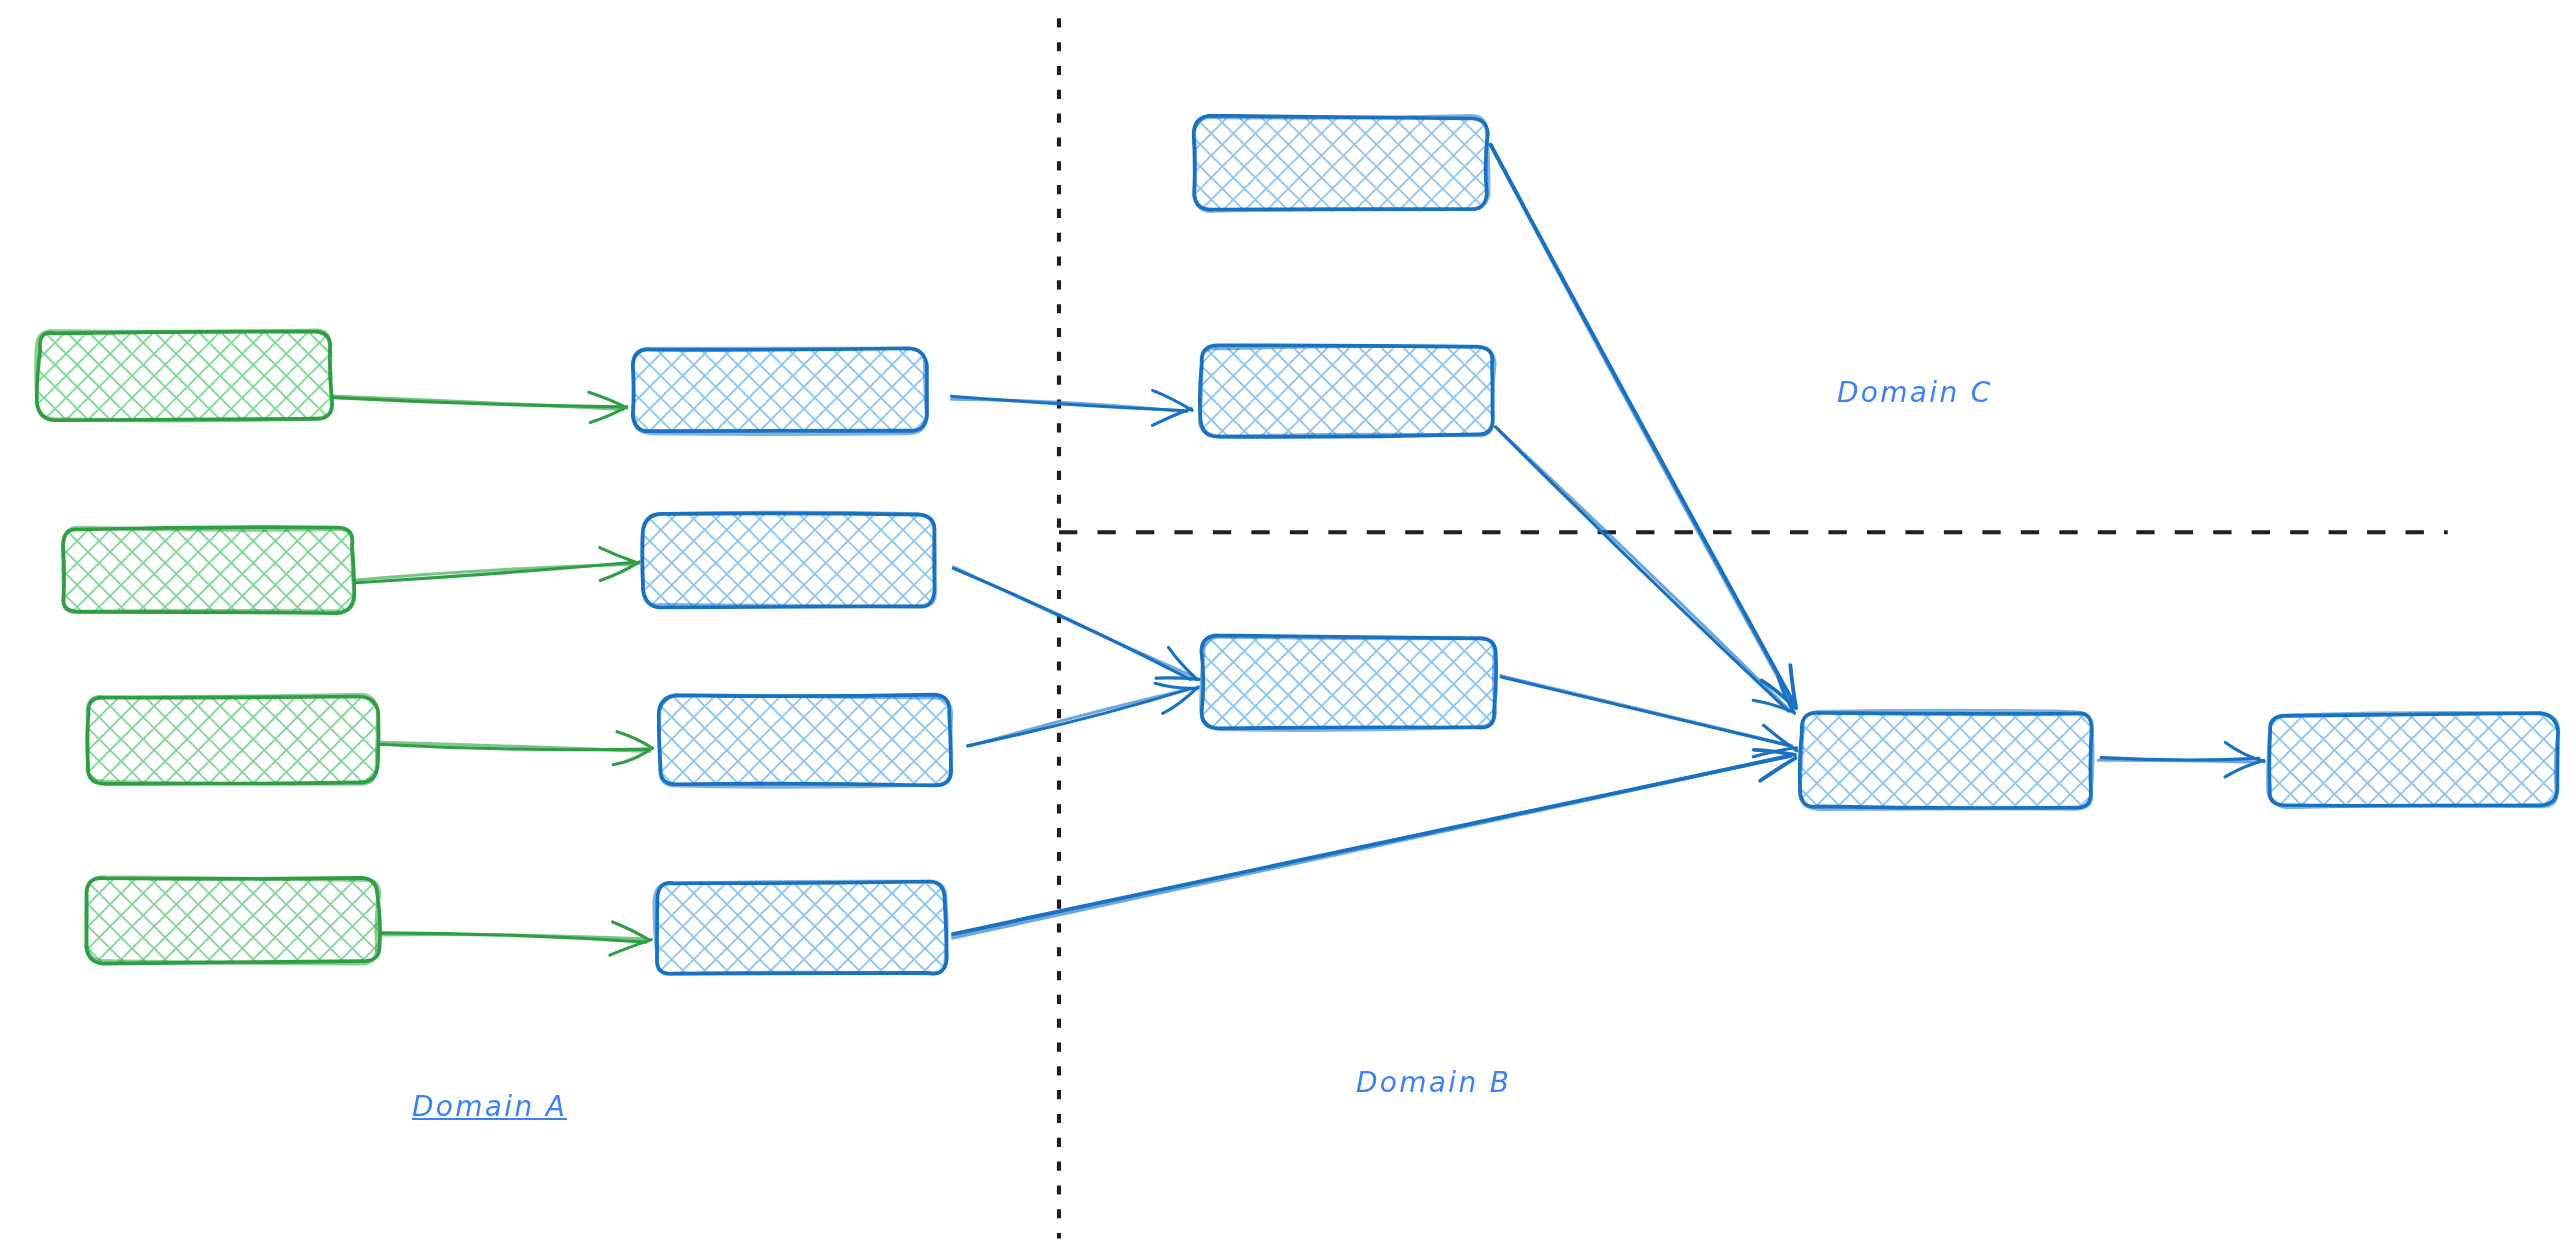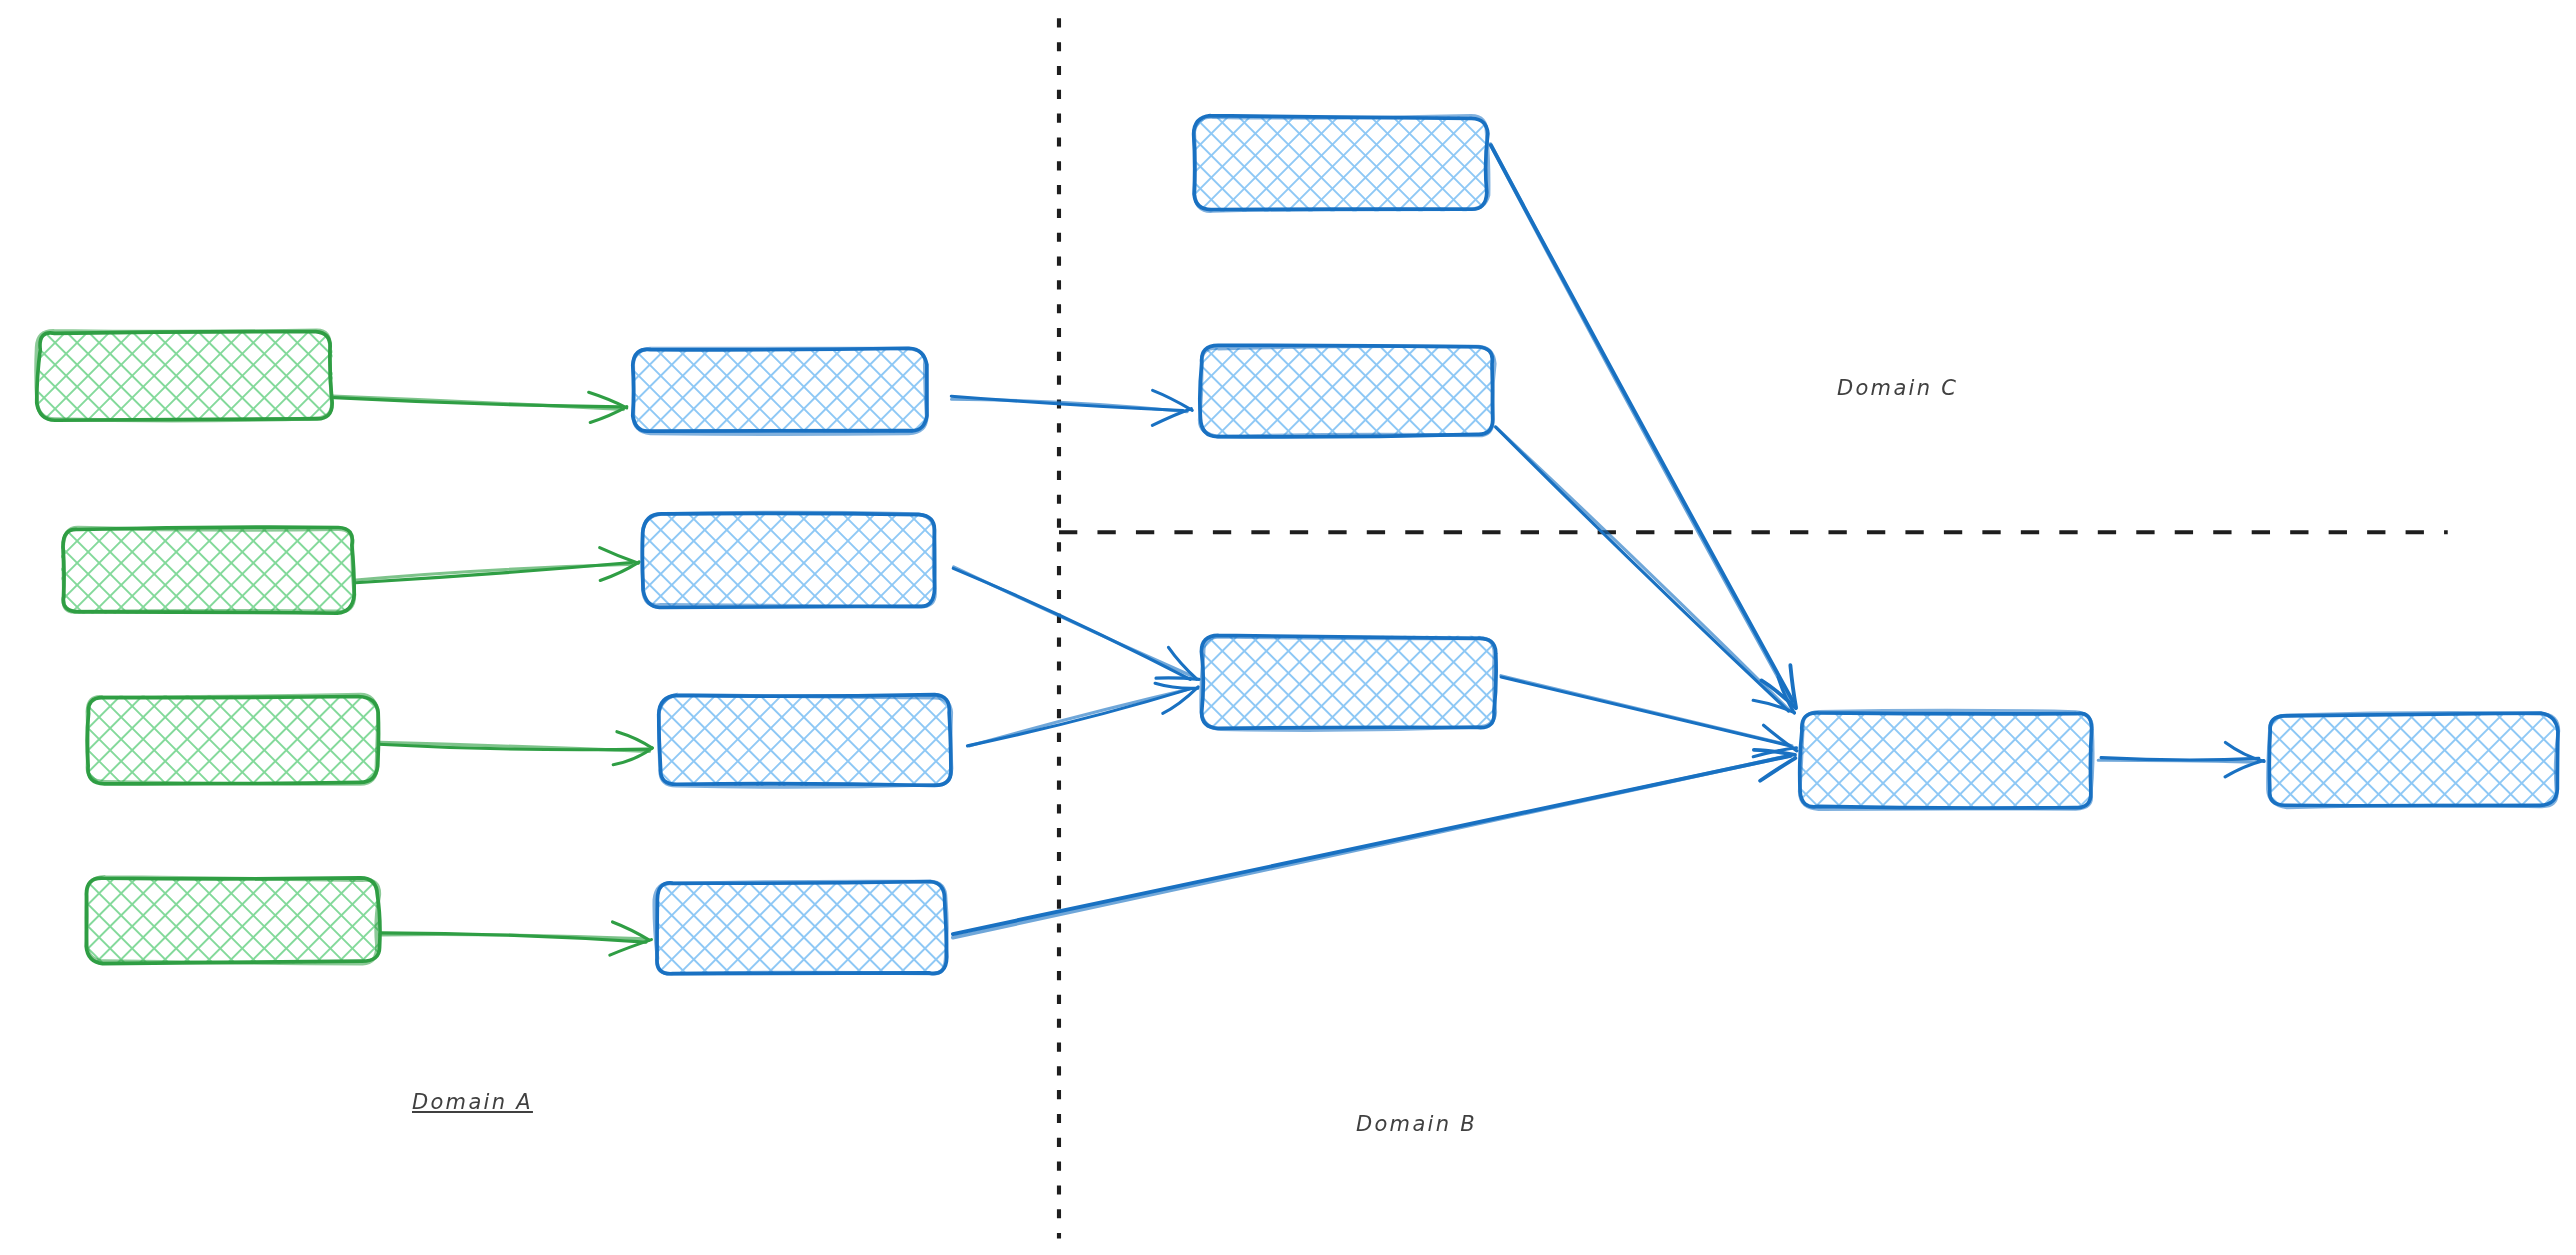--- a/index.html
+++ b/index.html
@@ -22,25 +22,25 @@
     position: absolute;
     top: 0;
     left: 0;
     width: 2576px;
     height: 1255px;
     display: block;
   }
   .domain-label {
     position: absolute;
     font-family: "DejaVu Sans", sans-serif;
-    font-size: 21px;
+    font-size: 28px;
     font-weight: 400;
     font-style: italic;
     letter-spacing: 2.3px;
-    color: #404040;
+    color: #3b82f6;
     white-space: nowrap;
     user-select: none;
   }
   .node-hit {
     position: absolute;
     background: transparent;
   }
 </style>
 </head>
 <body>
@@ -202,21 +202,21 @@
         <g>
           <path d="M 2494.1 780.1 Q 2633.9 778.9 2774.0 779.6 Q 2791.4 779.7 2791.7 798.0 Q 2789.9 828.1 2790.3 860.9 Q 2790.9 879.3 2773.0 879.1 Q 2636.2 880.5 2495.5 879.6 Q 2477.1 879.8 2476.5 862.0 Q 2477.4 828.7 2476.5 797.6 Q 2476.3 779.4 2494.1 780.1" fill="url(#hatch-blue)" stroke="none"></path>
           <path d="M 2493.7 781.5 Q 2633.0 780.2 2773.7 778.3 Q 2790.4 781.3 2792.3 798.0 Q 2791.8 830.3 2791.7 861.3 Q 2790.8 878.7 2773.0 879.1 Q 2632.2 880.2 2494.3 879.0 Q 2475.8 879.0 2477.8 862.0 Q 2476.5 831.9 2478.2 796.5 Q 2477.0 782.0 2493.7 781.5" fill="none" stroke="#1971c2" stroke-width="4" stroke-linecap="round" stroke-linejoin="round" opacity="1"></path>
           <path d="M 2496.7 780.9 Q 2636.2 776.9 2771.8 779.0 Q 2792.8 779.5 2792.8 798.0 Q 2788.3 828.0 2790.7 863.8 Q 2792.9 881.2 2773.0 880.2 Q 2636.3 877.4 2496.4 881.3 Q 2476.6 878.5 2475.8 862.0 Q 2475.5 830.8 2477.9 796.5 Q 2477.6 781.9 2496.7 780.9" fill="none" stroke="#1971c2" stroke-width="4" stroke-linecap="round" stroke-linejoin="round" opacity="0.55"></path>
         </g>
       </g>
   </svg>
 
   <div id="label-layer">
       <div class="domain-label" style="left: 412px; top: 1090px; text-decoration: underline;">Domain A</div>
-      <div class="domain-label" style="left: 1356px; top: 1112px;">Domain B</div>
+      <div class="domain-label" style="left: 1356px; top: 1066px;">Domain B</div>
       <div class="domain-label" style="left: 1837px; top: 376px;">Domain C</div>
     </div>
   <div id="hit-layer">
       <div class="node-hit" style="left: 38px; top: 332px; width: 293px; height: 88px;"></div>
       <div class="node-hit" style="left: 62px; top: 529px; width: 291px; height: 84px;"></div>
       <div class="node-hit" style="left: 87px; top: 696px; width: 289px; height: 86px;"></div>
       <div class="node-hit" style="left: 87px; top: 879px; width: 291px; height: 84px;"></div>
       <div class="node-hit" style="left: 634px; top: 348px; width: 291px; height: 84px;"></div>
       <div class="node-hit" style="left: 644px; top: 515px; width: 291px; height: 92px;"></div>
       <div class="node-hit" style="left: 660px; top: 696px; width: 291px; height: 90px;"></div>

